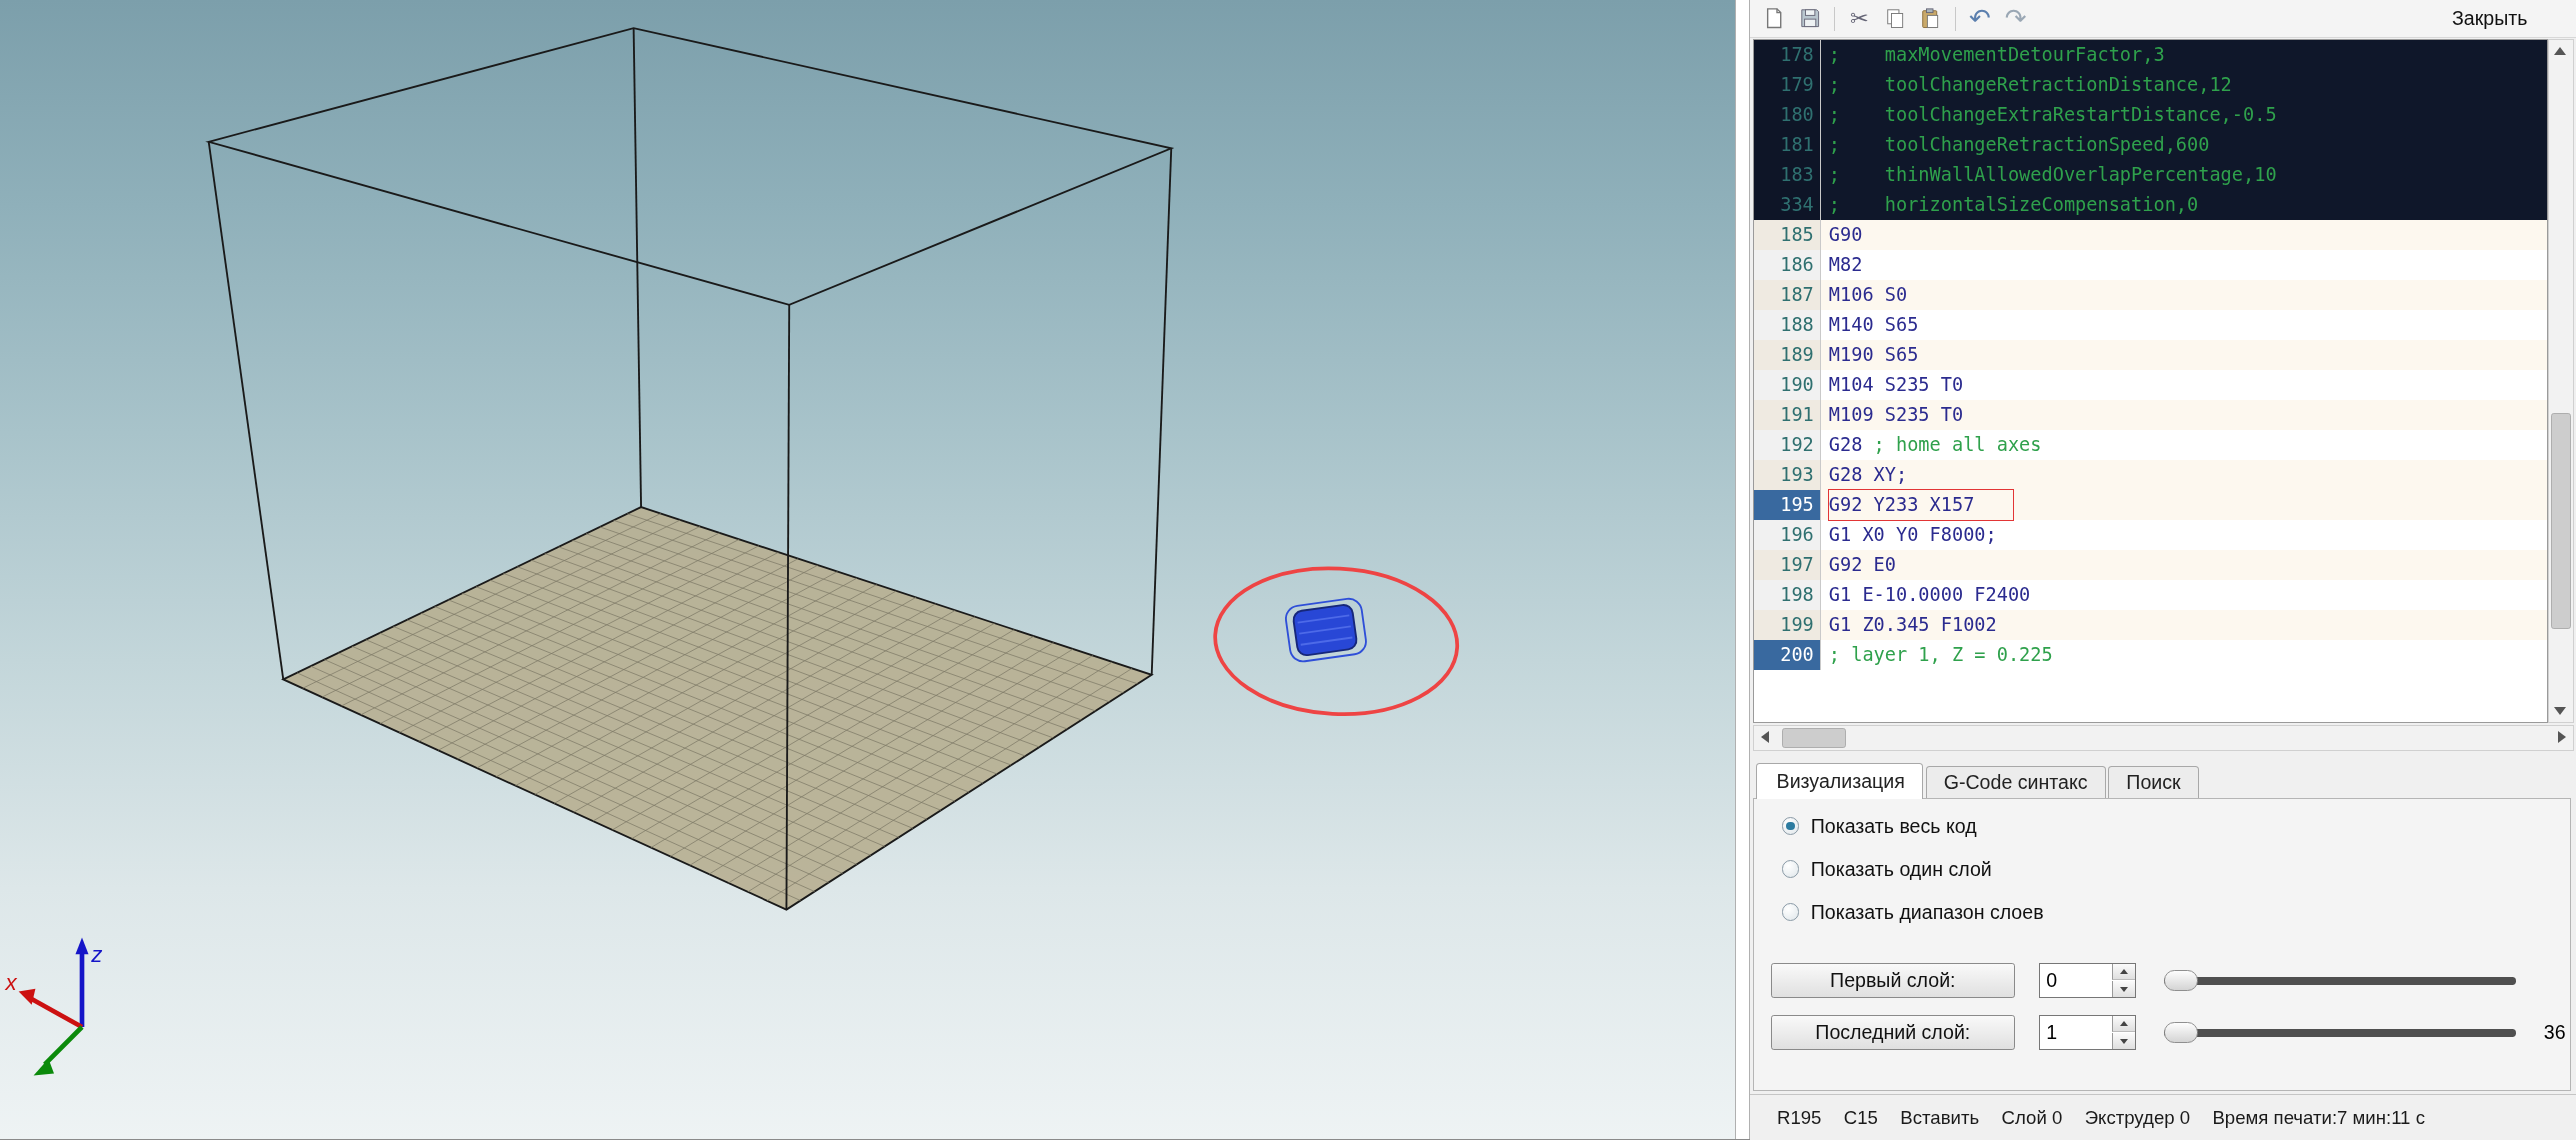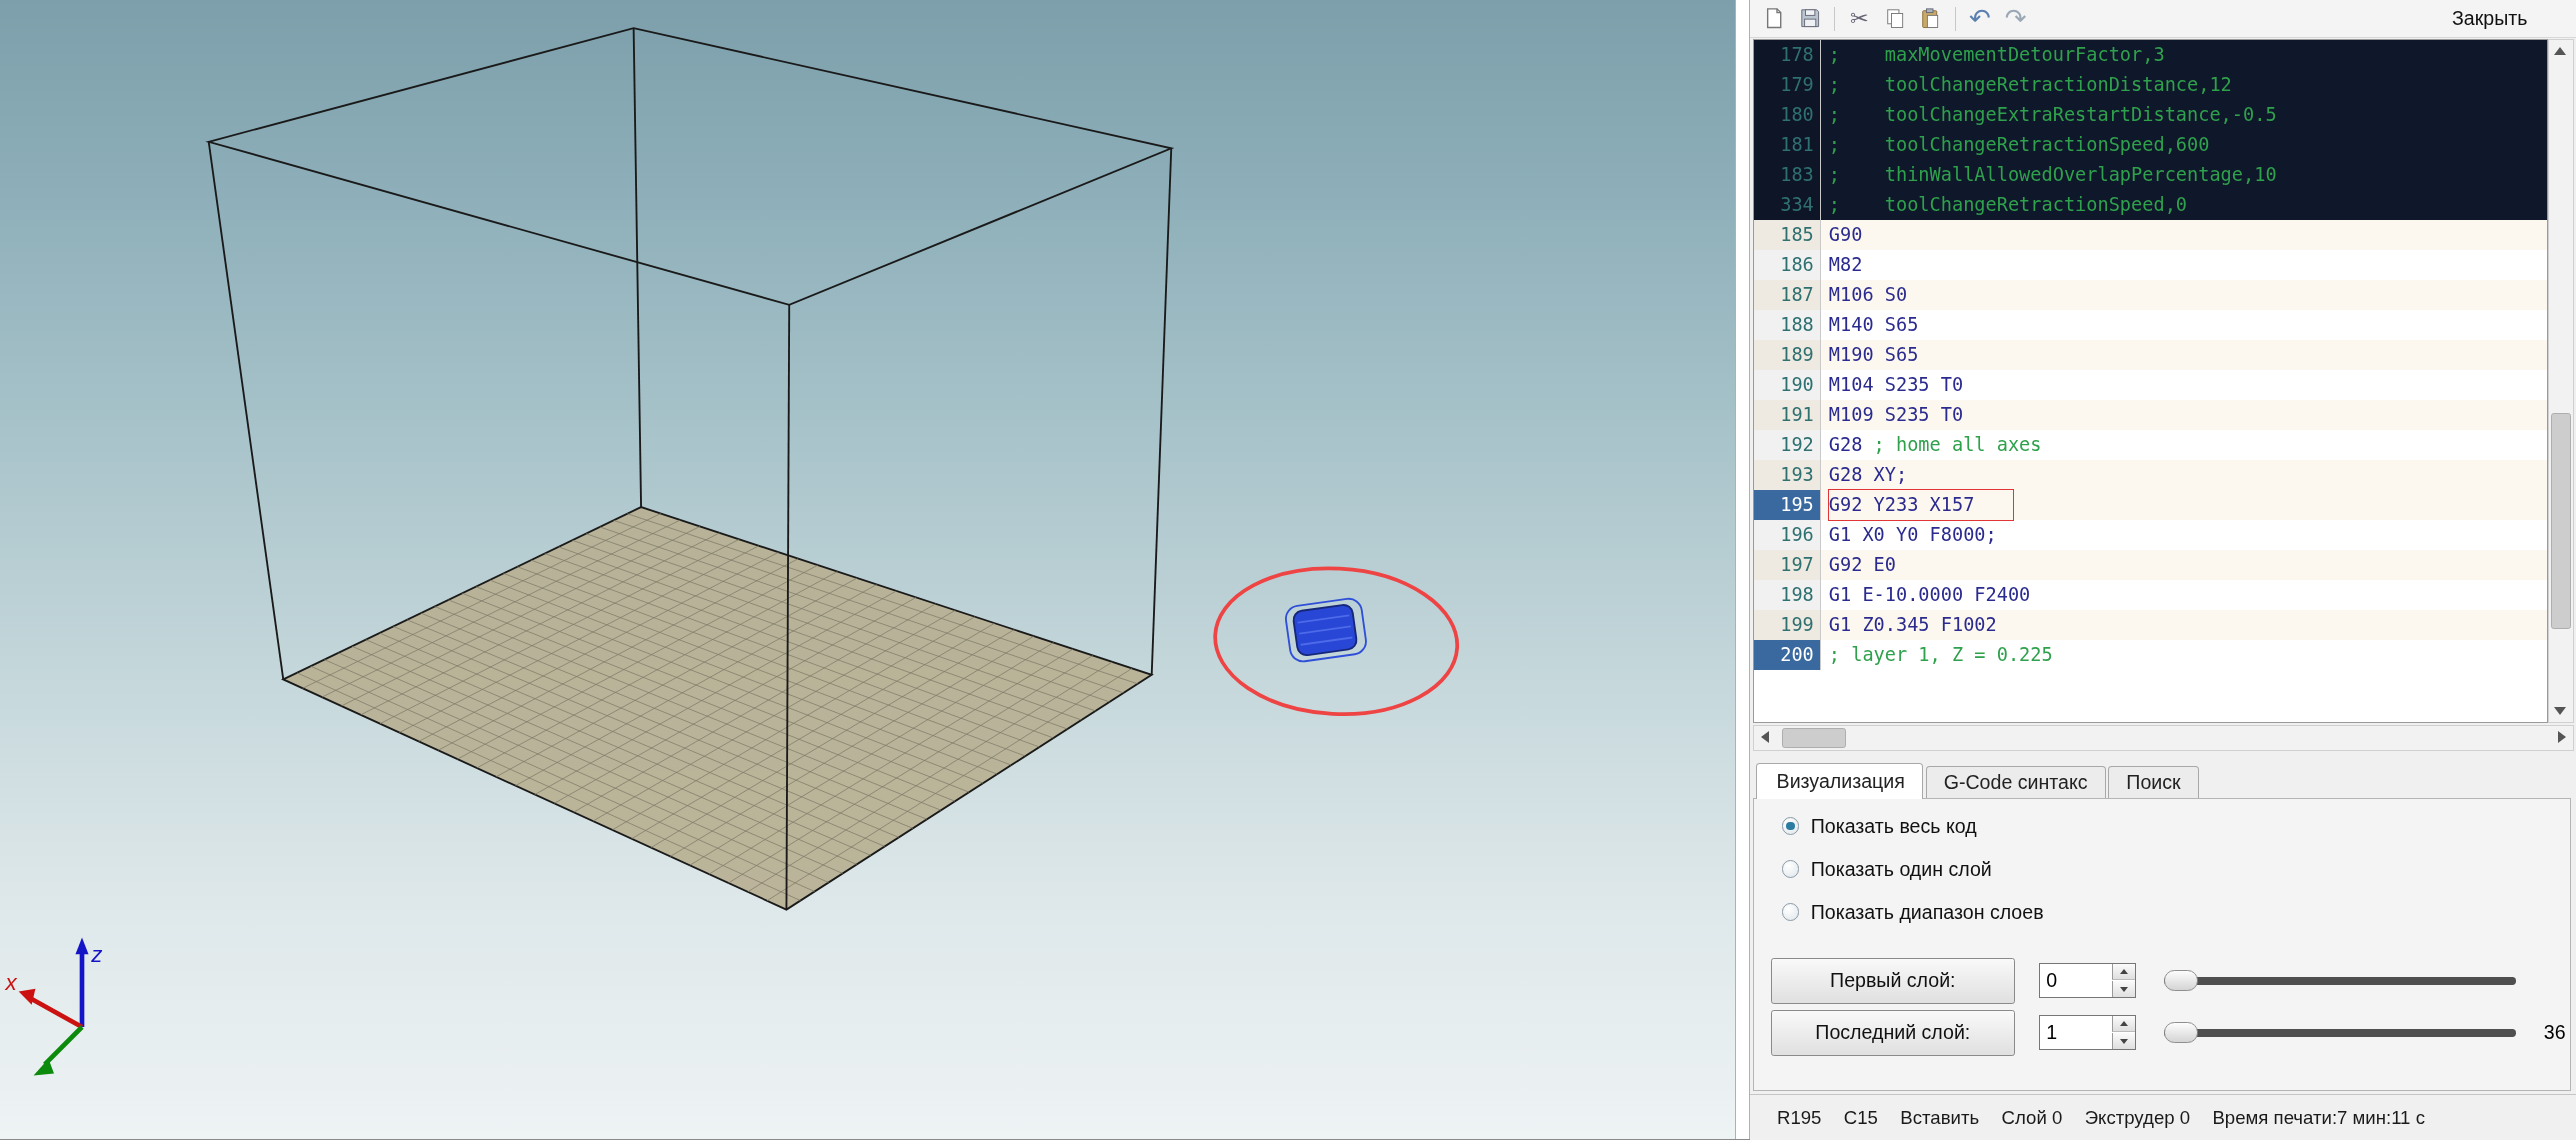--- a/index.html
+++ b/index.html
@@ -56,21 +56,21 @@
 
   .content-box{position:absolute;top:798px;left:2.8px;right:4.7px;height:291px;background:#f4f4f4;border:0.9px solid #b5b5b5;}
 
   .radio-row{position:absolute;left:28px;display:flex;align-items:center;height:28px;}
   .radio{width:17.7px;height:17.7px;border-radius:50%;border:0.9px solid #8a9aa6;box-sizing:border-box;
     background:radial-gradient(circle at 35% 30%,#ffffff,#dfe6ea);display:flex;align-items:center;justify-content:center;}
   .radio .dot{width:8.4px;height:8.4px;border-radius:50%;background:#2c7ba0;}
   .radio-label{margin-left:11.2px;font-size:19.6px;color:#111;}
 
   .layer-row{position:absolute;left:17px;display:flex;align-items:center;height:35px;}
-  .layer-btn{width:244px;height:46px;font-size:19.6px;color:#111;background:linear-gradient(#f9f9f9,#e0e0e0);
+  .layer-btn{width:244px;height:35px;font-size:19.6px;color:#111;background:linear-gradient(#f9f9f9,#e0e0e0);
     border:0.9px solid #8a8a8a;border-radius:2.8px;display:flex;align-items:center;justify-content:center;box-sizing:border-box;}
   .spin{position:relative;width:97px;height:35px;background:#fff;border:0.9px solid #767676;box-sizing:border-box;margin-left:24px;}
   .spin-value{position:absolute;left:6.5px;top:0;line-height:33px;font-size:19.6px;color:#000;}
   .spin-btn{position:absolute;right:0;width:23px;height:16px;background:linear-gradient(#fbfbfb,#dfdfdf);
     border-left:0.9px solid #999;display:flex;align-items:center;justify-content:center;box-sizing:border-box;}
   .spin-btn.up{top:0;border-bottom:0.9px solid #bbb;}
   .spin-btn.down{bottom:0;}
   .tri-up-s{width:0;height:0;border-left:4.7px solid transparent;border-right:4.7px solid transparent;border-bottom:5.6px solid #444;}
   .tri-down-s{width:0;height:0;border-left:4.7px solid transparent;border-right:4.7px solid transparent;border-top:5.6px solid #444;}
   .slider{position:relative;width:352px;height:35px;margin-left:28px;}
@@ -216,21 +216,21 @@
       <span class="tb-icon" style="color:#9aa7b4;font-size:26px;">↷</span>
       <span class="close-btn">Закрыть</span>
     </div>
 
     <div class="code-area" id="lines">
         <div class="code-row row-comment"><span class="gutter">178</span><span class="line-body"><span class="com">;    maxMovementDetourFactor,3</span></span></div>
         <div class="code-row row-comment"><span class="gutter">179</span><span class="line-body"><span class="com">;    toolChangeRetractionDistance,12</span></span></div>
         <div class="code-row row-comment"><span class="gutter">180</span><span class="line-body"><span class="com">;    toolChangeExtraRestartDistance,-0.5</span></span></div>
         <div class="code-row row-comment"><span class="gutter">181</span><span class="line-body"><span class="com">;    toolChangeRetractionSpeed,600</span></span></div>
         <div class="code-row row-comment"><span class="gutter">183</span><span class="line-body"><span class="com">;    thinWallAllowedOverlapPercentage,10</span></span></div>
-        <div class="code-row row-comment"><span class="gutter">334</span><span class="line-body"><span class="com">;    toolChangeRetractionSpeed,0</span></span></div>
+        <div class="code-row row-comment"><span class="gutter">334</span><span class="line-body"><span class="com">;    horizontalSizeCompensation,0</span></span></div>
         <div class="code-row row-alt"><span class="gutter">185</span><span class="line-body"><span class="cmd">G90</span></span></div>
         <div class="code-row"><span class="gutter">186</span><span class="line-body"><span class="cmd">M82</span></span></div>
         <div class="code-row row-alt"><span class="gutter">187</span><span class="line-body"><span class="cmd">M106 S0</span></span></div>
         <div class="code-row"><span class="gutter">188</span><span class="line-body"><span class="cmd">M140 S65</span></span></div>
         <div class="code-row row-alt"><span class="gutter">189</span><span class="line-body"><span class="cmd">M190 S65</span></span></div>
         <div class="code-row"><span class="gutter">190</span><span class="line-body"><span class="cmd">M104 S235 T0</span></span></div>
         <div class="code-row row-alt"><span class="gutter">191</span><span class="line-body"><span class="cmd">M109 S235 T0</span></span></div>
         <div class="code-row"><span class="gutter">192</span><span class="line-body"><span class="cmd">G28 </span><span class="com">; home all axes</span></span></div>
         <div class="code-row row-alt"><span class="gutter">193</span><span class="line-body"><span class="cmd">G28 XY;</span></span></div>
         <div class="code-row row-alt"><span class="gutter gutter-sel">195</span><span class="line-body"><span class="boxed"><span class="cmd">G92 Y233 X157</span></span></span></div>

